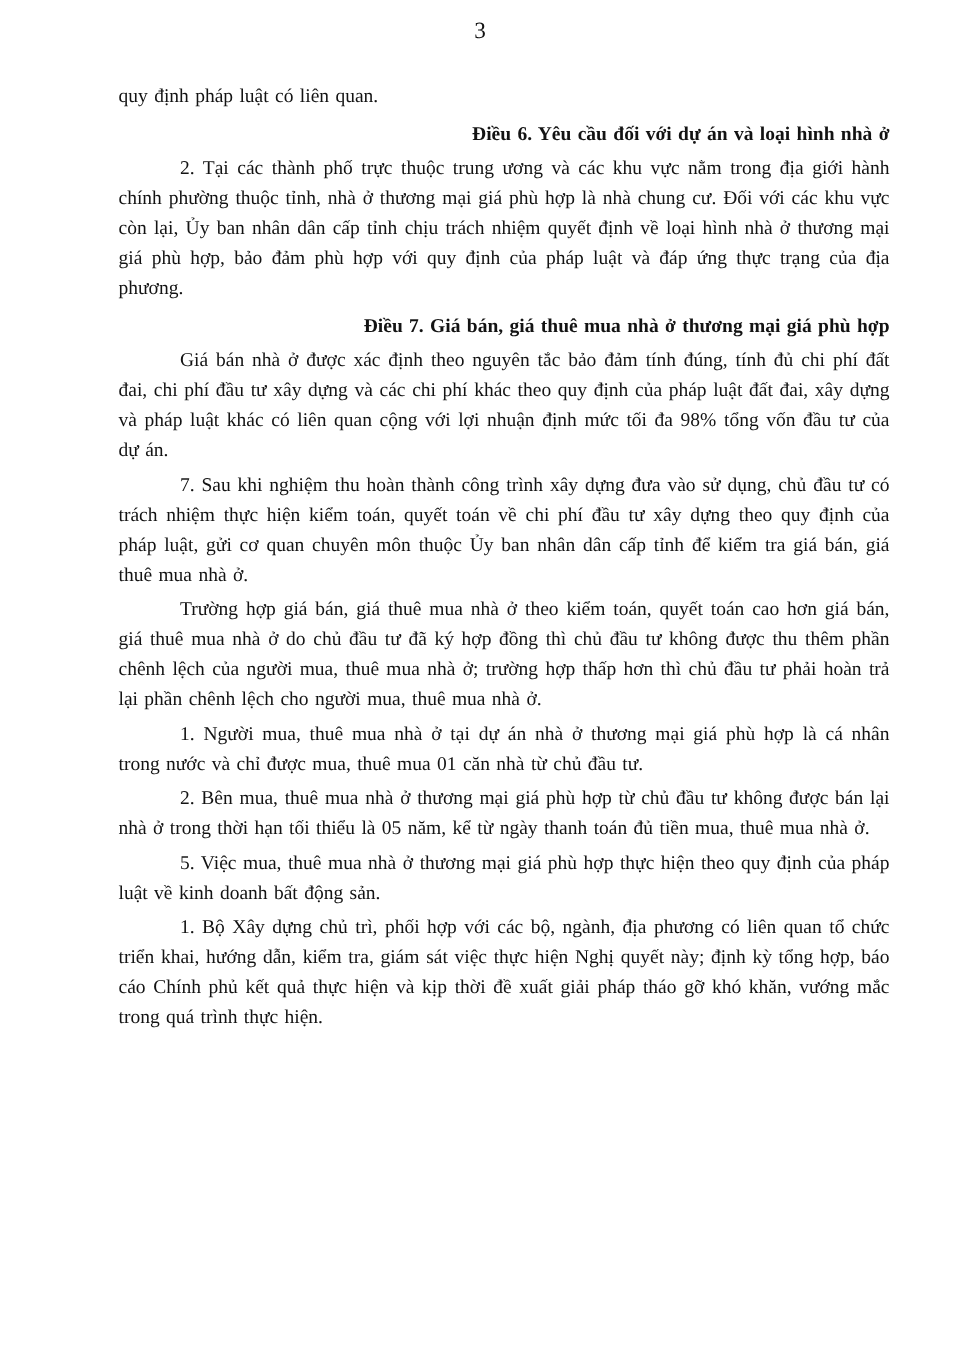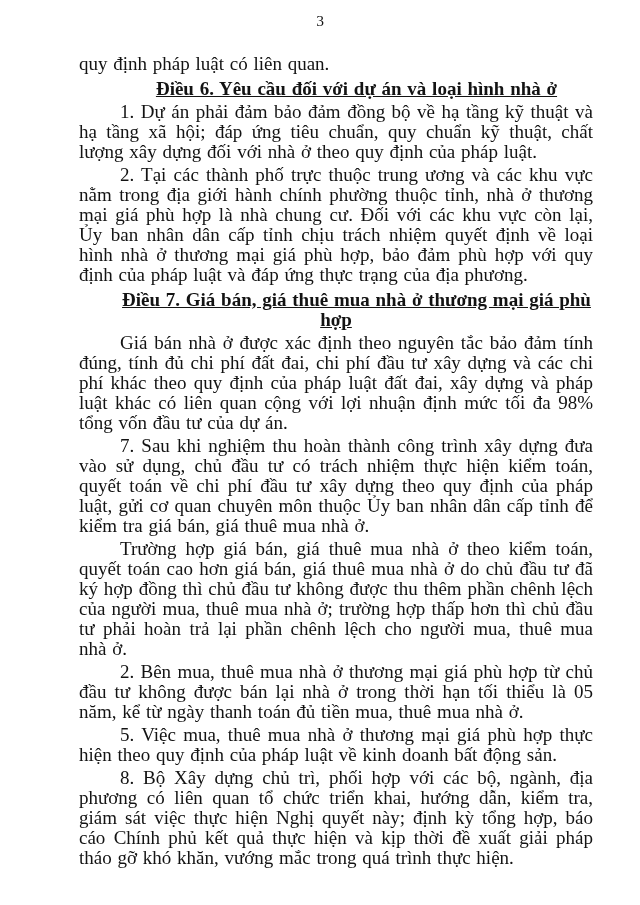--- a/index.html
+++ b/index.html
@@ -21,51 +21,50 @@
   .page-number {
     text-align: center;
     font-size: 15.5px;
     line-height: 20px;
     color: #131313;
   }
   .content {
     margin: 23px 47px 0 79px; 
   }
   .para {
-    font-size: 19px;
+    font-size: 13px;
     line-height: 20px;
     margin: 3px 0 0 0;
     text-align: justify;
     text-indent: 41px;
     word-spacing: 1px;
   }
   .para.continuation {
     text-indent: 0;
     text-align: left;
     margin-top: 0;
   }
   .para.heading {
     font-weight: bold;
-    text-align: center;
+    text-align: right;
     margin: 5px 0 2px 0;
-    text-decoration: underline;
   }
 </style>
 </head>
 <body>
 
 <div class="page">
   <div class="page-number">3</div>
 
   <div class="content">
     <p class="para continuation">quy định pháp luật có liên quan.</p>
     <p class="para heading">Điều 6. Yêu cầu đối với dự án và loại hình nhà ở</p>
-    <p class="para">1. Dự án phải đảm bảo đảm đồng bộ về hạ tầng kỹ thuật và hạ tầng xã hội; đáp ứng tiêu chuẩn, quy chuẩn kỹ thuật, chất lượng xây dựng đối với nhà ở theo quy định của pháp luật.</p>
     <p class="para">2. Tại các thành phố trực thuộc trung ương và các khu vực nằm trong địa giới hành chính phường thuộc tỉnh, nhà ở thương mại giá phù hợp là nhà chung cư. Đối với các khu vực còn lại, Ủy ban nhân dân cấp tỉnh chịu trách nhiệm quyết định về loại hình nhà ở thương mại giá phù hợp, bảo đảm phù hợp với quy định của pháp luật và đáp ứng thực trạng của địa phương.</p>
     <p class="para heading">Điều 7. Giá bán, giá thuê mua nhà ở thương mại giá phù hợp</p>
     <p class="para">Giá bán nhà ở được xác định theo nguyên tắc bảo đảm tính đúng, tính đủ chi phí đất đai, chi phí đầu tư xây dựng và các chi phí khác theo quy định của pháp luật đất đai, xây dựng và pháp luật khác có liên quan cộng với lợi nhuận định mức tối đa 98% tổng vốn đầu tư của dự án.</p>
     <p class="para">7. Sau khi nghiệm thu hoàn thành công trình xây dựng đưa vào sử dụng, chủ đầu tư có trách nhiệm thực hiện kiểm toán, quyết toán về chi phí đầu tư xây dựng theo quy định của pháp luật, gửi cơ quan chuyên môn thuộc Ủy ban nhân dân cấp tỉnh để kiểm tra giá bán, giá thuê mua nhà ở.</p>
     <p class="para">Trường hợp giá bán, giá thuê mua nhà ở theo kiểm toán, quyết toán cao hơn giá bán, giá thuê mua nhà ở do chủ đầu tư đã ký hợp đồng thì chủ đầu tư không được thu thêm phần chênh lệch của người mua, thuê mua nhà ở; trường hợp thấp hơn thì chủ đầu tư phải hoàn trả lại phần chênh lệch cho người mua, thuê mua nhà ở.</p>
+    <p class="para">1. Người mua, thuê mua nhà ở tại dự án nhà ở thương mại giá phù hợp là cá nhân trong nước và chỉ được mua, thuê mua 01 căn nhà từ chủ đầu tư.</p>
     <p class="para">2. Bên mua, thuê mua nhà ở thương mại giá phù hợp từ chủ đầu tư không được bán lại nhà ở trong thời hạn tối thiểu là 05 năm, kể từ ngày thanh toán đủ tiền mua, thuê mua nhà ở.</p>
     <p class="para">5. Việc mua, thuê mua nhà ở thương mại giá phù hợp thực hiện theo quy định của pháp luật về kinh doanh bất động sản.</p>
-    <p class="para">8. Bộ Xây dựng chủ trì, phối hợp với các bộ, ngành, địa phương có liên quan tổ chức triển khai, hướng dẫn, kiểm tra, giám sát việc thực hiện Nghị quyết này; định kỳ tổng hợp, báo cáo Chính phủ kết quả thực hiện và kịp thời đề xuất giải pháp tháo gỡ khó khăn, vướng mắc trong quá trình thực hiện.</p>
+    <p class="para">1. Bộ Xây dựng chủ trì, phối hợp với các bộ, ngành, địa phương có liên quan tổ chức triển khai, hướng dẫn, kiểm tra, giám sát việc thực hiện Nghị quyết này; định kỳ tổng hợp, báo cáo Chính phủ kết quả thực hiện và kịp thời đề xuất giải pháp tháo gỡ khó khăn, vướng mắc trong quá trình thực hiện.</p>
   </div>
 </div>
 
 </body></html>

